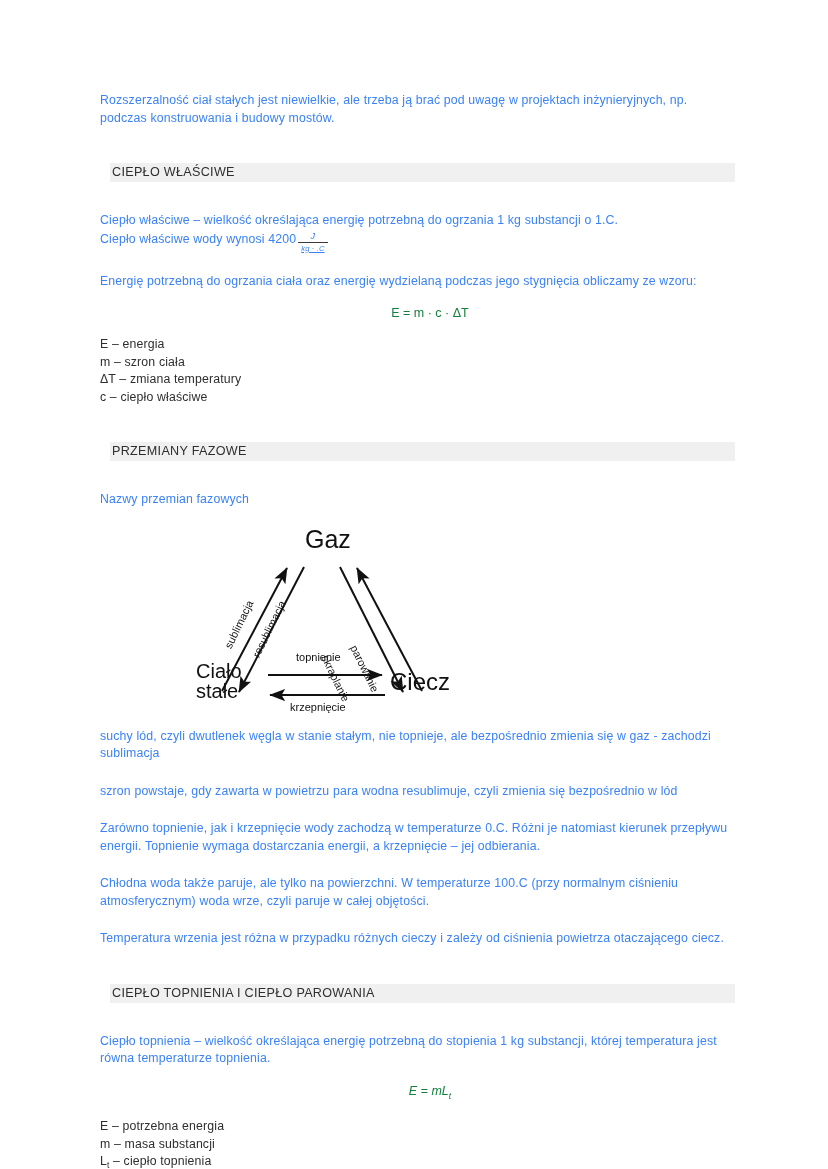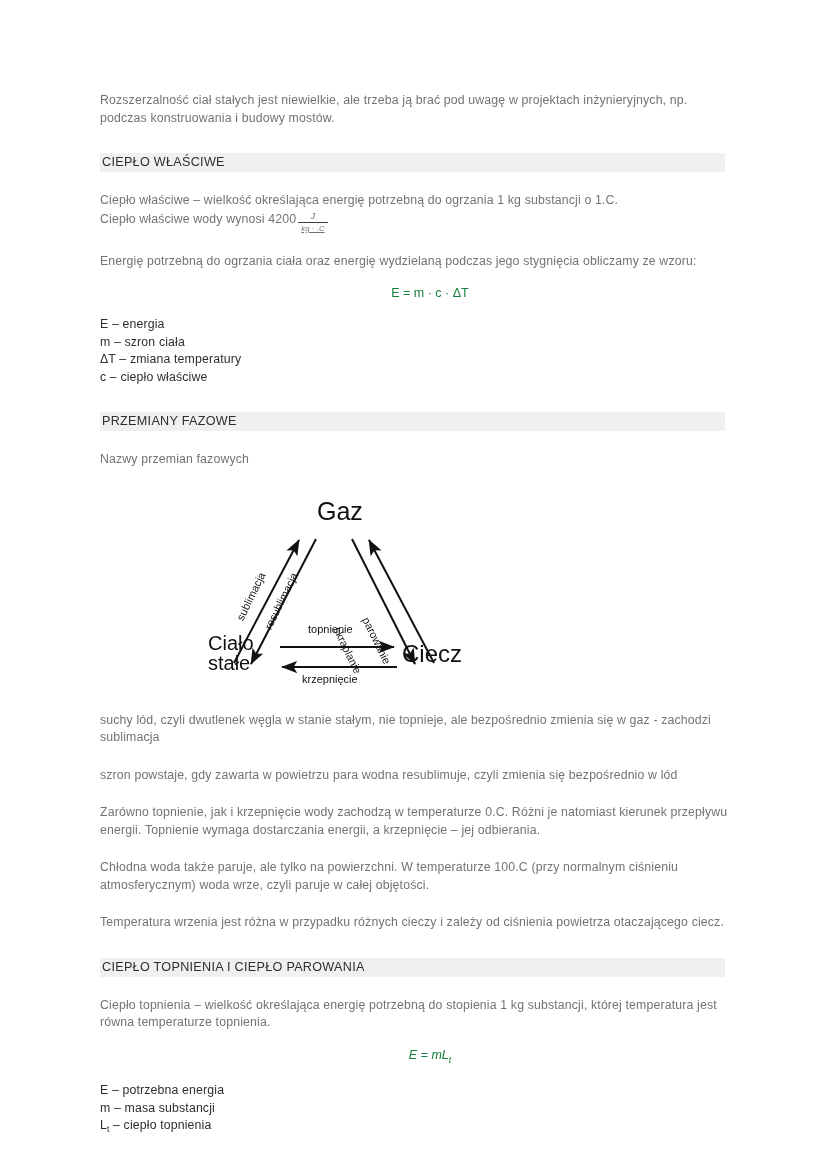--- a/index.html
+++ b/index.html
@@ -29,34 +29,34 @@
     position: absolute;
     left: 100px;
     top: 92px;
     width: 630px;
   }
 
   p.para {
     margin: 0 0 0 0;
     font-size: 12.3px;
     line-height: 17.5px;
-    color: #737373;
+    color: #3b82f6;
     letter-spacing: 0.15px;
   }
 
   .spacer-sm { height: 14px; }
   .spacer-md { height: 20px; }
   .spacer-lg { height: 26px; }
 
   .section-head {
     position: relative;
     background: #f0f0f0;
     width: 625px;
     height: 19px;
-    margin: 0;
+    margin: 10px;
   }
   .section-head span {
     position: absolute;
     left: 2px;
     top: 1px;
     font-size: 12.6px;
     line-height: 17px;
     letter-spacing: 0.3px;
     color: #2e2e2e;
     background: transparent;
@@ -107,21 +107,21 @@
     text-decoration: underline;
   }
 
   sub { font-size: 0.68em; }
 
   
   .diagram {
     position: relative;
     width: 630px;
     height: 205px;
-    margin: 12px;
+    margin: 0;
   }
   .diagram svg { position: absolute; left: 0; top: 0; }
 
   .node-label {
     position: absolute;
     font-family: "Liberation Sans", sans-serif;
     color: #111111;
     white-space: pre;
     line-height: 1.02;
   }

